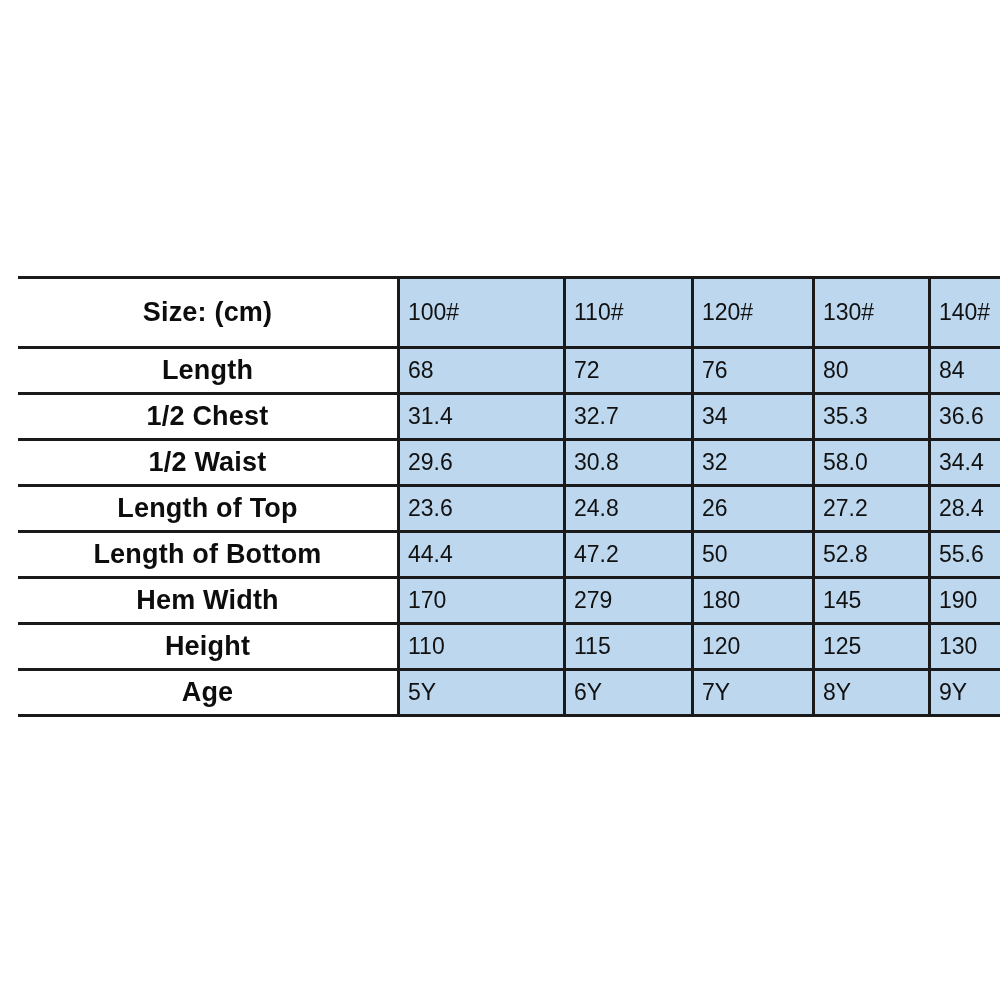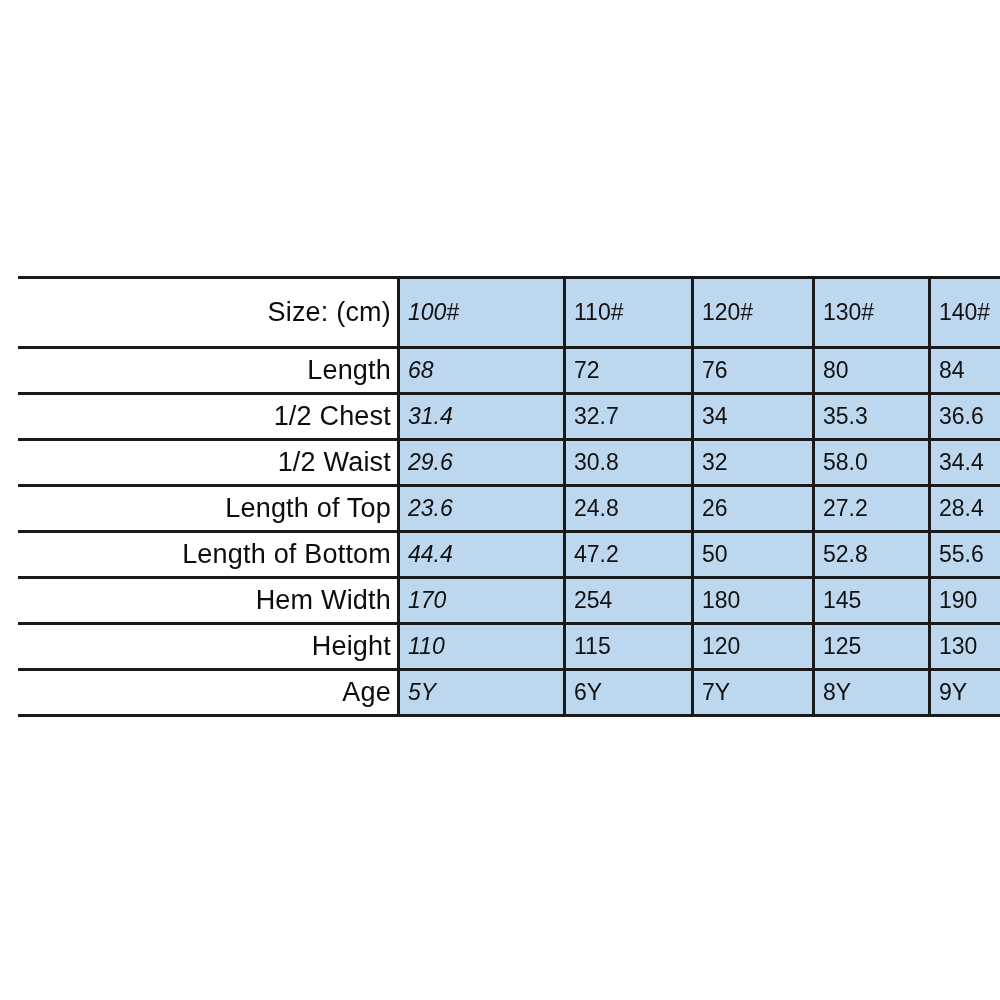--- a/index.html
+++ b/index.html
@@ -36,24 +36,24 @@
   }
   table.size-chart tr.header-row {
     height: 70px;
   }
 
   
   td.row-label {
     width: 367px;
     background: #ffffff;
     color: #0d0d0d;
-    text-align: right;
+    text-align: center;
     vertical-align: middle;
     font-size: 27px;
-    font-weight: 400;
+    font-weight: 700;
     letter-spacing: 0.2px;
     padding: 0 6px;
     border-top: 3px solid #1a1a1a;
     border-bottom: 3px solid #1a1a1a;
     border-left: none;
     border-right: 3px solid #1a1a1a;
     white-space: nowrap;
   }
   tr.header-row td.row-label {
     font-size: 27px;
@@ -66,21 +66,21 @@
     text-align: left;
     vertical-align: middle;
     font-size: 23px;
     font-weight: 400;
     padding: 0 0 0 8px;
     border-top: 3px solid #1a1a1a;
     border-bottom: 3px solid #1a1a1a;
     border-right: 3px solid #1a1a1a;
     white-space: nowrap;
   }
-  td.data-cell.col-0 { width: 155px; font-style: italic; }
+  td.data-cell.col-0 { width: 155px; }
   td.data-cell.col-1 { width: 117px; }
   td.data-cell.col-2 { width: 110px; }
   td.data-cell.col-3 { width: 105px; }
   td.data-cell.col-4 { width: 108px; border-right: none; }
 
   
   tr.header-row td.data-cell {
     vertical-align: middle;
   }
 </style>
@@ -134,21 +134,21 @@
           <td class="row-label">Length of Bottom</td>
           <td class="data-cell col-0">44.4</td>
           <td class="data-cell col-1">47.2</td>
           <td class="data-cell col-2">50</td>
           <td class="data-cell col-3">52.8</td>
           <td class="data-cell col-4">55.6</td>
         </tr>
         <tr>
           <td class="row-label">Hem Width</td>
           <td class="data-cell col-0">170</td>
-          <td class="data-cell col-1">254</td>
+          <td class="data-cell col-1">279</td>
           <td class="data-cell col-2">180</td>
           <td class="data-cell col-3">145</td>
           <td class="data-cell col-4">190</td>
         </tr>
         <tr>
           <td class="row-label">Height</td>
           <td class="data-cell col-0">110</td>
           <td class="data-cell col-1">115</td>
           <td class="data-cell col-2">120</td>
           <td class="data-cell col-3">125</td>

